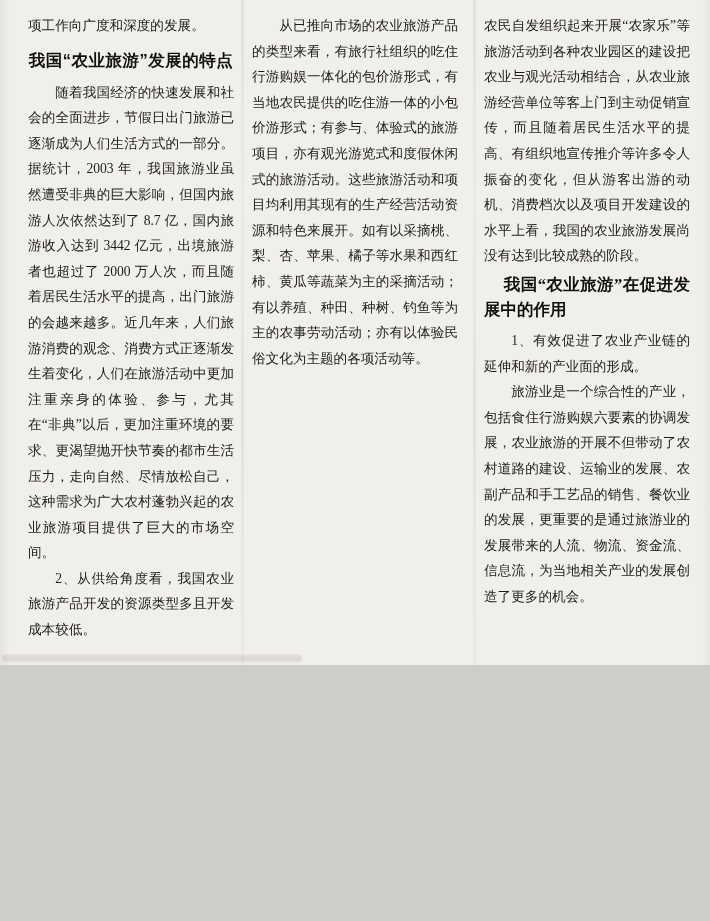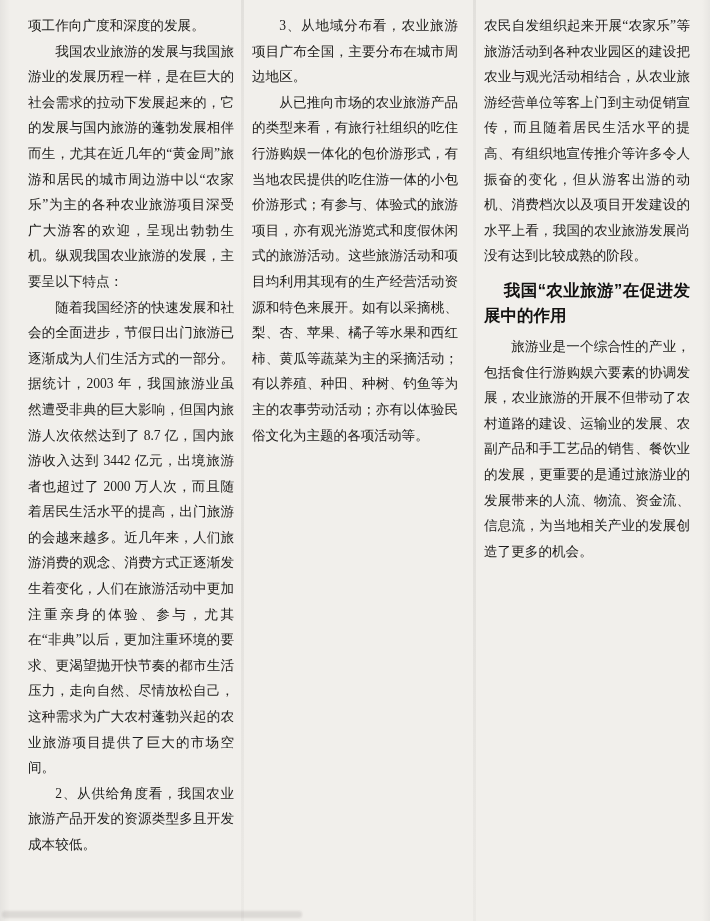--- a/index.html
+++ b/index.html
@@ -3,21 +3,21 @@
 <meta charset="utf-8">
 <style>
   html, body {
     margin: 0;
     padding: 0;
     background: #cfcdc9;
   }
   .page {
     position: relative;
     width: 710px;
-    height: 921px;
+    height: 665px;
     margin: 0 auto;
     background:
       linear-gradient(90deg,
         rgba(0,0,0,0.05) 0px, rgba(0,0,0,0.00) 10px),
       linear-gradient(270deg,
         rgba(0,0,0,0.04) 0px, rgba(0,0,0,0.00) 8px),
       #f1efeb;
     overflow: hidden;
     font-family: "Liberation Serif", "DejaVu Serif", serif;
   }
@@ -76,40 +76,41 @@
   }
   .heading.centered {
     text-align: center;
     letter-spacing: 0.5px;
   }
   .heading.wrapped {
     text-align: justify;
     text-justify: inter-character;
     text-indent: 1.2em;
     word-break: break-all;
-    margin: 9px 0 6px 0;
+    margin: 3px 0 6px 0;
+    font-family: Liberation Serif, serif;
   }
 </style>
 </head>
 <body>
 
 <div class="page">
   <div class="gutter-line gutter-1"></div>
   <div class="gutter-line gutter-2"></div>
   <div class="columns">
     <div class="column c0">
         <div class="para cont">项工作向广度和深度的发展。</div>
-        <div class="para">我国农业旅游的发展与我国旅游业的发展历程一样，是在巨大的社会需求的拉动下发展起来的，它的发展与国内旅游的蓬勃发展相伴而生，尤其在近几年的“黄金周”旅游和居民的城市周边游中以“农家乐”为主的各种农业旅游项目深受广大游客的欢迎，呈现出勃勃生机。纵观我国农业旅游的发展，主要呈以下特点：</div>
+        <div class="heading centered">我国“农业旅游”发展的特点</div>
         <div class="para">随着我国经济的快速发展和社会的全面进步，节假日出门旅游已逐渐成为人们生活方式的一部分。据统计，2003 年，我国旅游业虽然遭受非典的巨大影响，但国内旅游人次依然达到了 8.7 亿，国内旅游收入达到 3442 亿元，出境旅游者也超过了 2000 万人次，而且随着居民生活水平的提高，出门旅游的会越来越多。近几年来，人们旅游消费的观念、消费方式正逐渐发生着变化，人们在旅游活动中更加注重亲身的体验、参与，尤其在“非典”以后，更加注重环境的要求、更渴望抛开快节奏的都市生活压力，走向自然、尽情放松自己，这种需求为广大农村蓬勃兴起的农业旅游项目提供了巨大的市场空间。</div>
         <div class="para">2、从供给角度看，我国农业旅游产品开发的资源类型多且开发成本较低。</div>
       </div>
     <div class="column c1">
-        <div class="para">3、从地域分布看，农业旅游项目广布全国，主要分布在城市周边地区。</div>
         <div class="para">从已推向市场的农业旅游产品的类型来看，有旅行社组织的吃住行游购娱一体化的包价游形式，有当地农民提供的吃住游一体的小包价游形式；有参与、体验式的旅游项目，亦有观光游览式和度假休闲式的旅游活动。这些旅游活动和项目均利用其现有的生产经营活动资源和特色来展开。如有以采摘桃、梨、杏、苹果、橘子等水果和西红柿、黄瓜等蔬菜为主的采摘活动；有以养殖、种田、种树、钓鱼等为主的农事劳动活动；亦有以体验民俗文化为主题的各项活动等。</div>
       </div>
     <div class="column c2">
         <div class="para cont">农民自发组织起来开展“农家乐”等旅游活动到各种农业园区的建设把农业与观光活动相结合，从农业旅游经营单位等客上门到主动促销宣传，而且随着居民生活水平的提高、有组织地宣传推介等许多令人振奋的变化，但从游客出游的动机、消费档次以及项目开发建设的水平上看，我国的农业旅游发展尚没有达到比较成熟的阶段。</div>
         <div class="heading wrapped">我国“农业旅游”在促进发展中的作用</div>
+        <div class="para">1、有效促进了农业产业链的延伸和新的产业面的形成。</div>
         <div class="para">旅游业是一个综合性的产业，包括食住行游购娱六要素的协调发展，农业旅游的开展不但带动了农村道路的建设、运输业的发展、农副产品和手工艺品的销售、餐饮业的发展，更重要的是通过旅游业的发展带来的人流、物流、资金流、信息流，为当地相关产业的发展创造了更多的机会。</div>
       </div>
   </div>
   <div class="bottom-smudge"></div>
 </div>
 
 </body></html>

